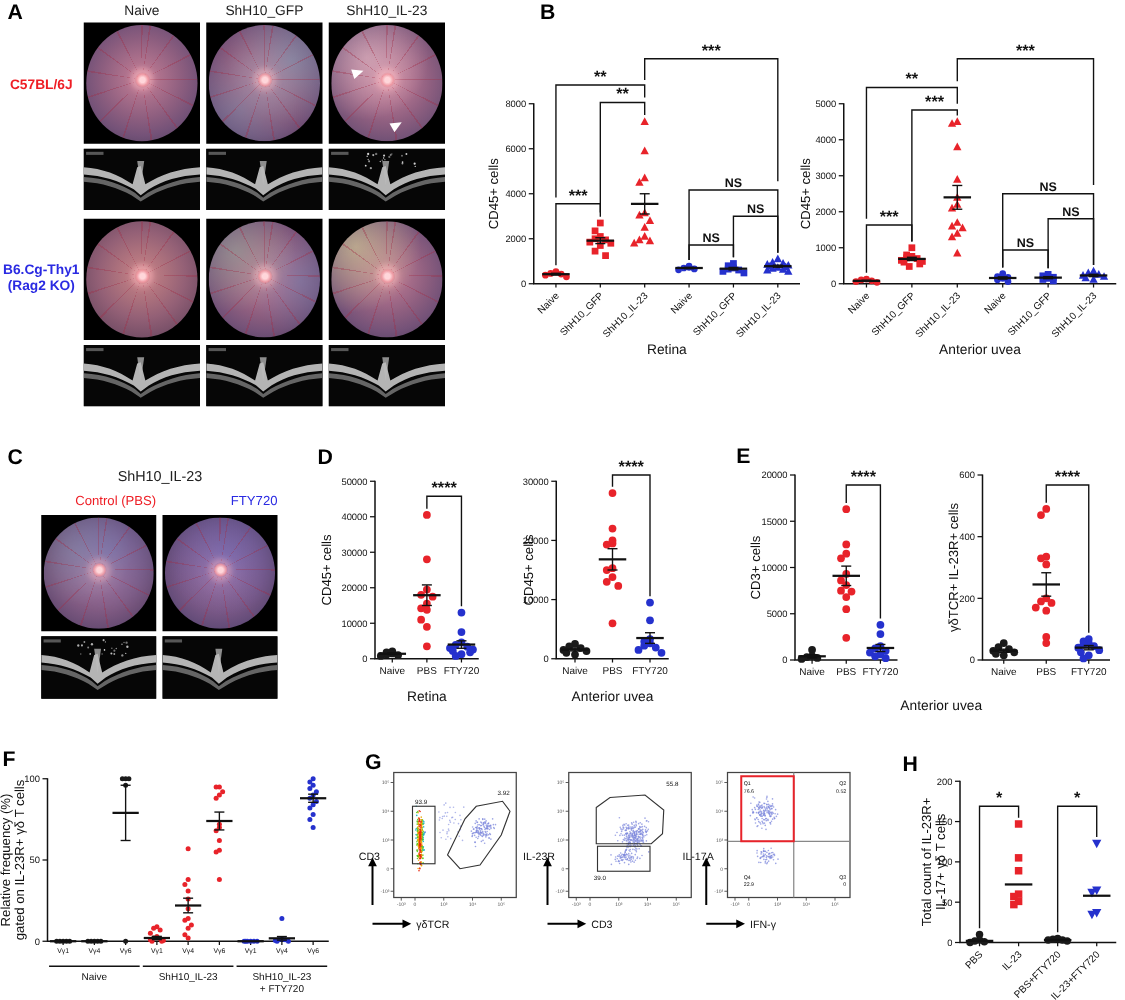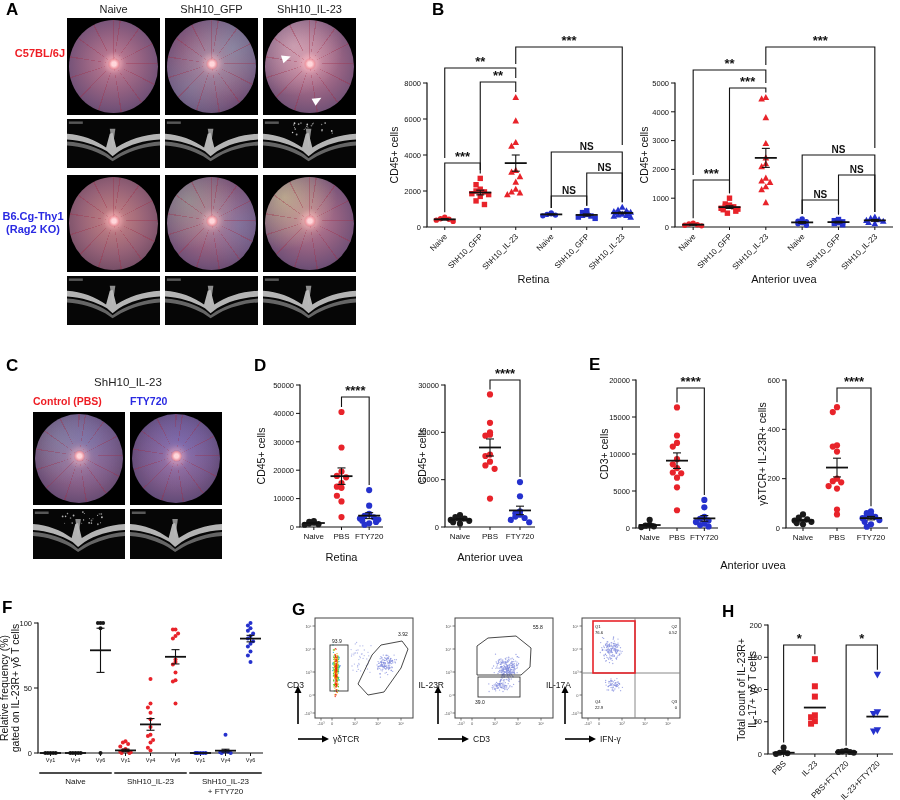--- a/index.html
+++ b/index.html
@@ -2,21 +2,21 @@
 <html><head>
 <meta charset="utf-8">
 <style>
   html,body{margin:0;padding:0;background:#fff}
   #fig{position:relative;width:900px;height:800px;background:#fff;overflow:hidden;
        font-family:"Liberation Sans",sans-serif;color:#111}
   .plabel{position:absolute;font-size:17px;font-weight:bold;color:#000}
   .colhead{position:absolute;text-align:center;font-size:11px;color:#222}
   .rowlab{position:absolute;text-align:center;font-size:11px;font-weight:bold;line-height:1.2}
   .ctitle{position:absolute;text-align:center;font-size:11.5px;color:#222}
-  .csub{position:absolute;text-align:left;font-size:10.5px;font-weight:bold}
+  .csub{position:absolute;text-align:right;font-size:10.5px;font-weight:normal}
   .xlab{position:absolute;text-align:center;font-size:11px;color:#111}
   .fundus{position:absolute;background:#000}
   .globe{position:absolute;left:2%;top:2%;right:2%;bottom:2%;border-radius:50%;overflow:hidden}
   .globe::before{content:"";position:absolute;left:0;top:0;right:0;bottom:0;border-radius:50%;
      background:repeating-conic-gradient(from 8deg at 50% 47%,rgba(160,45,70,.34) 0deg 1.8deg,rgba(0,0,0,0) 1.8deg 27deg);
      filter:blur(.5px)}
   .globe::after{content:"";position:absolute;left:44%;top:41%;width:13%;height:13%;border-radius:50%;
      background:radial-gradient(circle,#ffd6da 0 25%,rgba(242,152,162,.85) 55%,rgba(242,152,162,0) 78%);
      box-shadow:0 0 6px 3px rgba(255,180,190,.45)}
   .g1{background:radial-gradient(circle at 50% 46%,#eec0c8 0%,#d493a4 6%,#b4758f 16%,#a36b88 30%,#8d5e7f 48%,#745278 68%,#5a4566 86%,#433a56 100%)}
@@ -46,21 +46,21 @@
   <div class="plabel" style="left:6px;top:356px">C</div>
   <div class="plabel" style="left:254px;top:356px">D</div>
   <div class="plabel" style="left:589px;top:355px">E</div>
   <div class="plabel" style="left:2px;top:598px">F</div>
   <div class="plabel" style="left:292px;top:600px">G</div>
   <div class="plabel" style="left:722px;top:602px">H</div>
 
   <div class="colhead" style="left:67px;top:3px;width:93px">Naive</div>
   <div class="colhead" style="left:165px;top:3px;width:93px">ShH10_GFP</div>
   <div class="colhead" style="left:263px;top:3px;width:93px">ShH10_IL-23</div>
-  <div class="rowlab" style="left: 1px; top: 47px; width: 64px; color: rgb(238, 29, 36); text-align: right;">C57BL/6J</div>
+  <div class="rowlab" style="left: 1px; top: 62px; width: 64px; color: rgb(238, 29, 36);">C57BL/6J</div>
   <div class="rowlab" style="left: 0px; top: 210px; width: 66px; color: rgb(42, 42, 226);">
     <span>B6.Cg-Thy1</span><br>
     <span>(Rag2 KO)</span>
   </div>
 
   <div class="fundus" style="left:67px;top:18px;width:93px;height:97px">
       <div class="globe g1"></div>
     </div>
   <div class="fundus" style="left:165px;top:18px;width:93px;height:97px">
       <div class="globe g2"></div>

